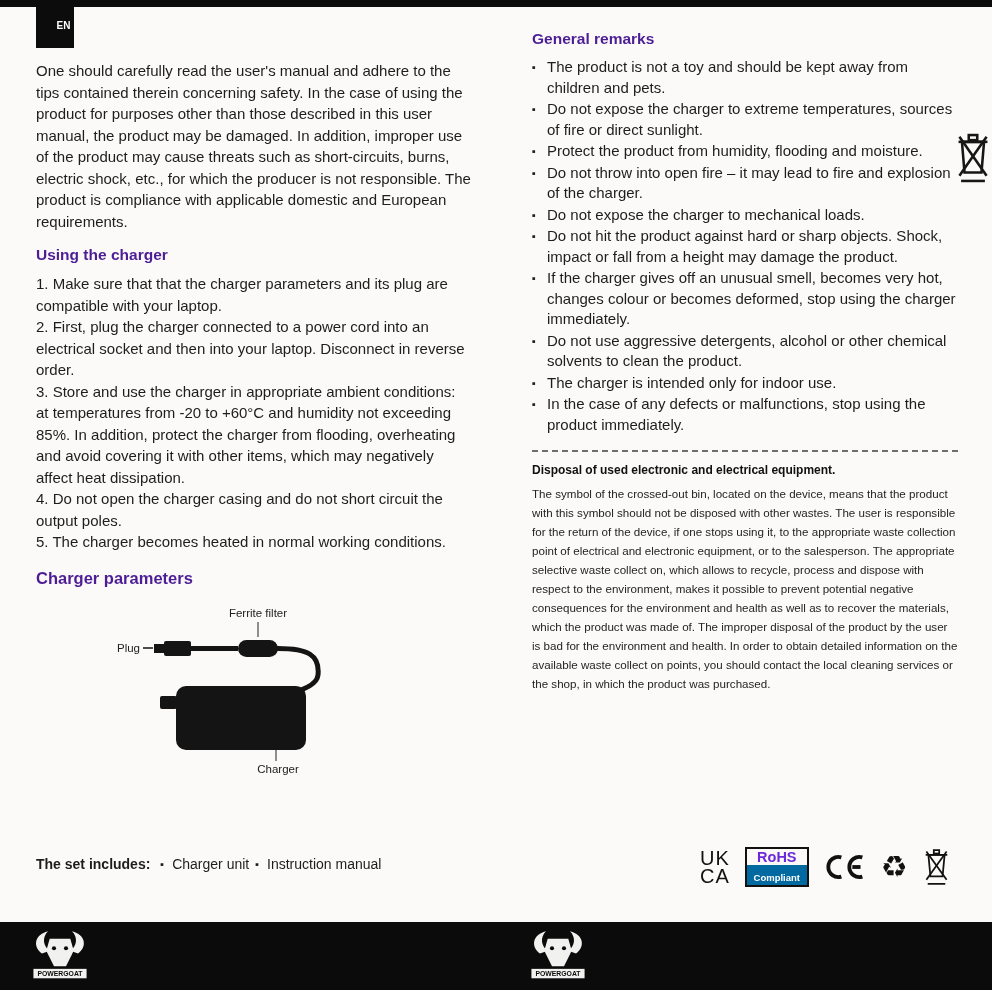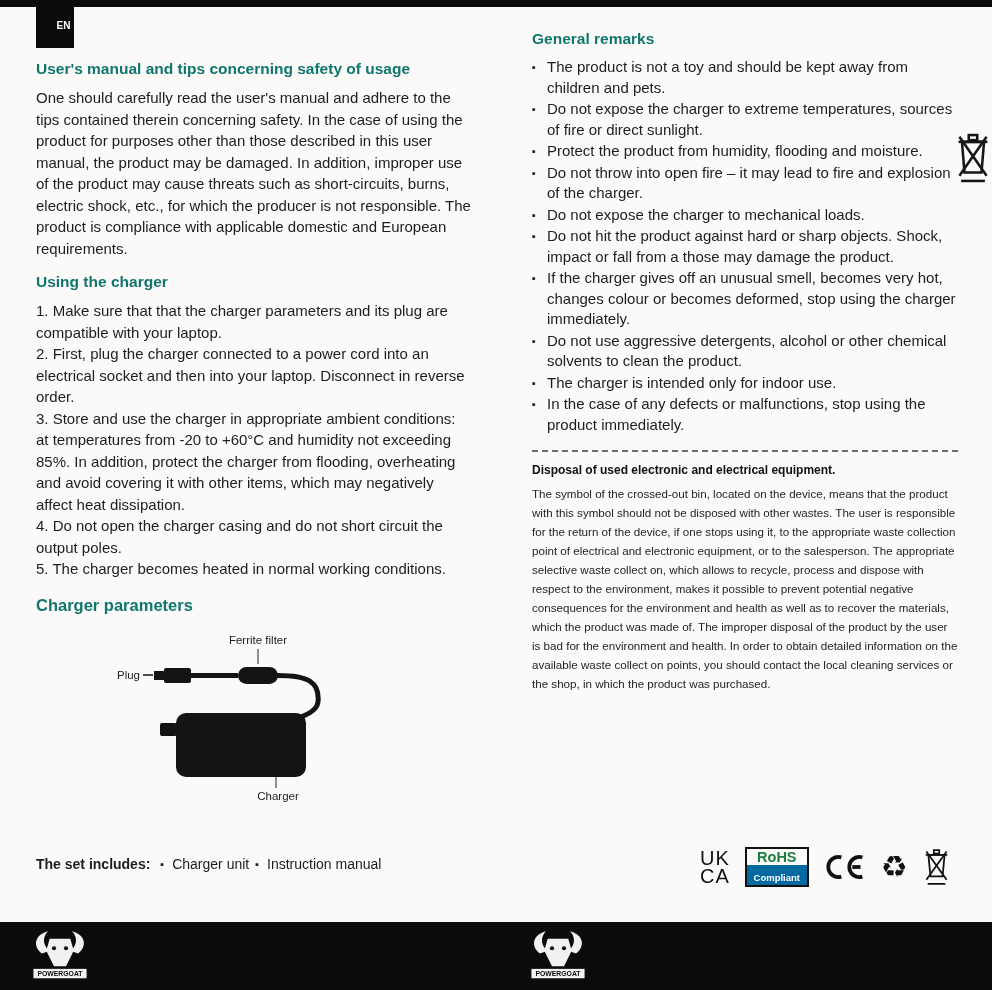--- a/index.html
+++ b/index.html
@@ -9,21 +9,21 @@
 
   .top-bar { position:absolute; top:0; left:0; width:100%; height:7px; background:#0c0c0c; }
 
   .en-badge { position:absolute; top:3px; left:36px; width:38px; height:45px; background:#0c0c0c;
               color:#fff; font-weight:700; font-size:10px; display:flex; align-items:center; justify-content:center;padding-left:17px; }
 
   .col { position:absolute; }
   .left-col  { left:36px;  top:60px; width:436px; }
   .right-col { left:532px; top:30px; width:426px; }
 
-  h2 { font-size:15.5px; font-weight:700; color:#0f766e; margin:14px 0 9px; }
+  h2 { font-size:15.5px; font-weight:700; color:#4c1d95; margin:14px 0 9px; }
   h2.first { margin-top:0; }
   h2.bigger { font-size:16.5px; margin-top:16px; }
 
   .body-text { font-size:15px; line-height:21.5px; }
   .steps p { font-size:15px; line-height:21.5px; margin:0; }
 
   .diagram { margin-top:14px; margin-left:74px; }
   .diagram text { font-family:"Liberation Sans", sans-serif; fill:#222; }
 
   .set-line { position:absolute; left:36px; top:856px; font-size:14px; width:460px; }
@@ -35,21 +35,21 @@
   .remarks li::before { content:"▪"; position:absolute; left:0; top:0; font-size:11px; }
 
   .divider { border-top:2px dashed #6e6e6e; margin:15px 0 11px; height:0; }
 
   .disposal-heading { font-size:12px; font-weight:700; color:#111; margin-bottom:7px; }
   .disposal-text { font-size:11.6px; line-height:19px; color:#242424; }
 
   .marks-row { position:absolute; left:700px; top:846px; display:flex; align-items:center; gap:15px; }
   .ukca { font-weight:400; font-size:20px; line-height:18px; letter-spacing:1px; color:#111; }
   .rohs { border:2px solid #111; width:64px; text-align:center; background:#fbfaf8; }
-  .rohs .name { font-weight:700; font-size:14.5px; padding:0 2px; color:#15803d; }
+  .rohs .name { font-weight:700; font-size:14.5px; padding:0 2px; color:#6d28d9; }
   .rohs .band { background:#0369a1; color:#fff; font-size:9.5px; padding:7px 0 2px;font-weight:bold; }
   .recycle-glyph { font-size:30px; line-height:30px; color:#111; }
 
   .edge-bin { position:absolute; right:2px; top:130px; }
 
   .bottom-bar { position:absolute; bottom:0; left:0; width:100%; height:68px; background:#0b0b0b; }
   .goat { position:absolute; top:5px; }
   .goat.g1 { left:30px; }
   .goat.g2 { left:528px; }
   .goat text { font-family:"Liberation Sans", sans-serif; }
@@ -57,21 +57,20 @@
 </head>
 <body>
 
 <div class="page">
 
   <div class="top-bar"></div>
 
   <div class="en-badge">EN</div>
 
   <div class="col left-col">
-    <h2 class="first">User's manual and tips concerning safety of usage</h2>
     <p class="body-text">One should carefully read the user's manual and adhere to the tips contained therein concerning safety. In the case of using the product for purposes other than those described in this user manual, the product may be damaged. In addition, improper use of the product may cause threats such as short-circuits, burns, electric shock, etc., for which the producer is not responsible. The product is compliance with applicable domestic and European requirements.</p>
 
     <h2>Using the charger</h2>
     <div class="steps">
       <p>1. Make sure that that the charger parameters and its plug are compatible with your laptop.</p>
       <p>2. First, plug the charger connected to a power cord into an electrical socket and then into your laptop. Disconnect in reverse order.</p>
       <p>3. Store and use the charger in appropriate ambient conditions: at temperatures from -20 to +60°C and humidity not exceeding 85%. In addition, protect the charger from flooding, overheating and avoid covering it with other items, which may negatively affect heat dissipation.</p>
       <p>4. Do not open the charger casing and do not short circuit the output poles.</p>
       <p>5. The charger becomes heated in normal working conditions.</p>
     </div>
@@ -115,21 +114,21 @@
   </p>
 
   <div class="col right-col">
     <h2 class="first">General remarks</h2>
     <ul class="remarks">
       <li>The product is not a toy and should be kept away from children and pets.</li>
       <li>Do not expose the charger to extreme temperatures, sources of fire or direct sunlight.</li>
       <li>Protect the product from humidity, flooding and moisture.</li>
       <li>Do not throw into open fire – it may lead to fire and explosion of the charger.</li>
       <li>Do not expose the charger to mechanical loads.</li>
-      <li>Do not hit the product against hard or sharp objects. Shock, impact or fall from a those may damage the product.</li>
+      <li>Do not hit the product against hard or sharp objects. Shock, impact or fall from a height may damage the product.</li>
       <li>If the charger gives off an unusual smell, becomes very hot, changes colour or becomes deformed, stop using the charger immediately.</li>
       <li>Do not use aggressive detergents, alcohol or other chemical solvents to clean the product.</li>
       <li>The charger is intended only for indoor use.</li>
       <li>In the case of any defects or malfunctions, stop using the product immediately.</li>
     </ul>
 
     <div class="divider"></div>
 
     <p class="disposal-heading">Disposal of used electronic and electrical equipment.</p>
     <p class="disposal-text">The symbol of the crossed-out bin, located on the device, means that the product with this symbol should not be disposed with other wastes. The user is responsible for the return of the device, if one stops using it, to the appropriate waste collection point of electrical and electronic equipment, or to the salesperson. The appropriate selective waste collect on, which allows to recycle, process and dispose with respect to the environment, makes it possible to prevent potential negative consequences for the environment and health as well as to recover the materials, which the product was made of. The improper disposal of the product by the user is bad for the environment and health. In order to obtain detailed information on the available waste collect on points, you should contact the local cleaning services or the shop, in which the product was purchased.</p>

